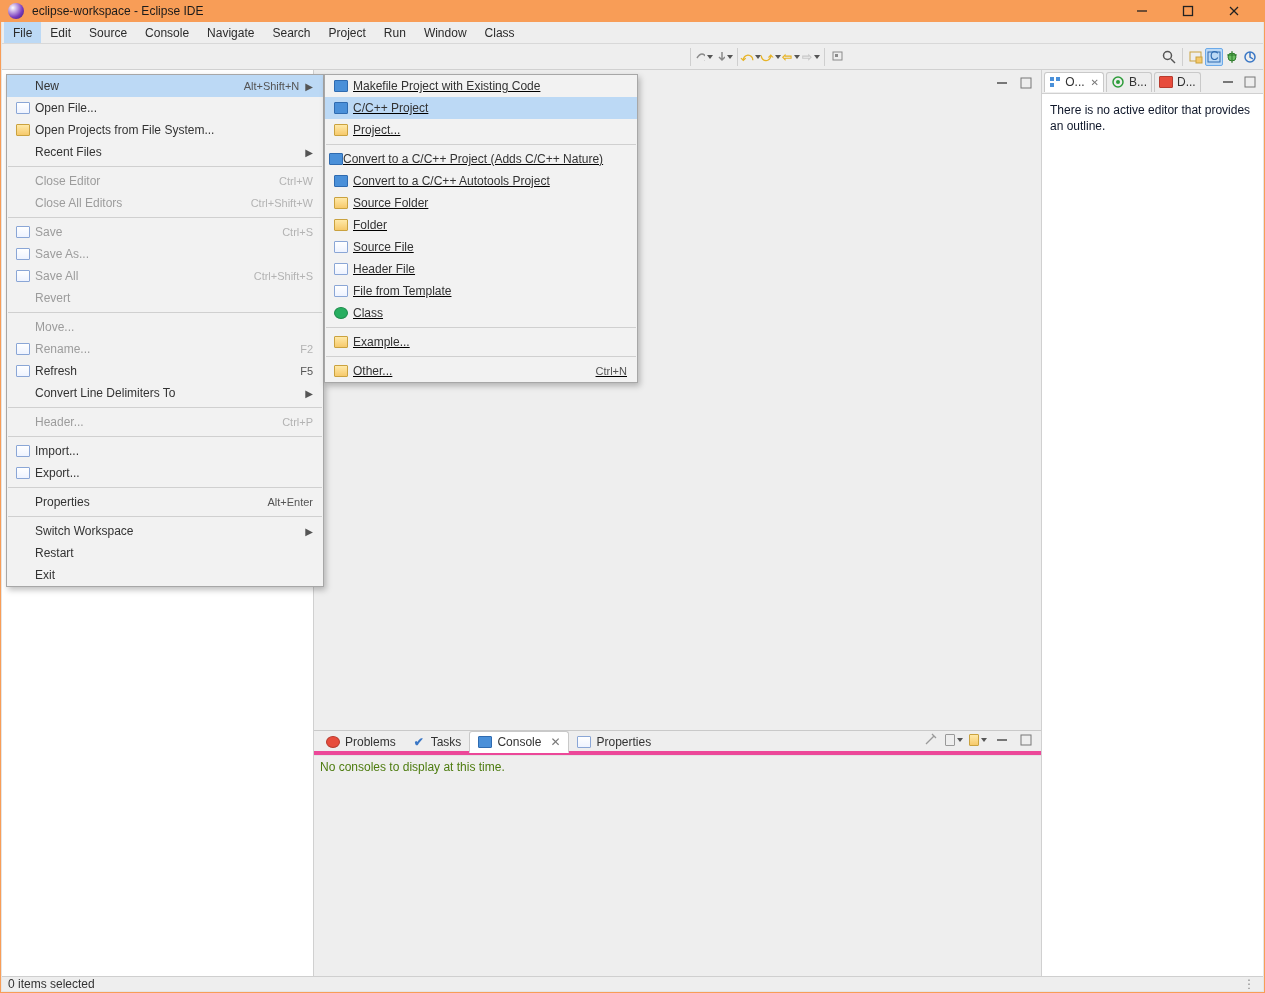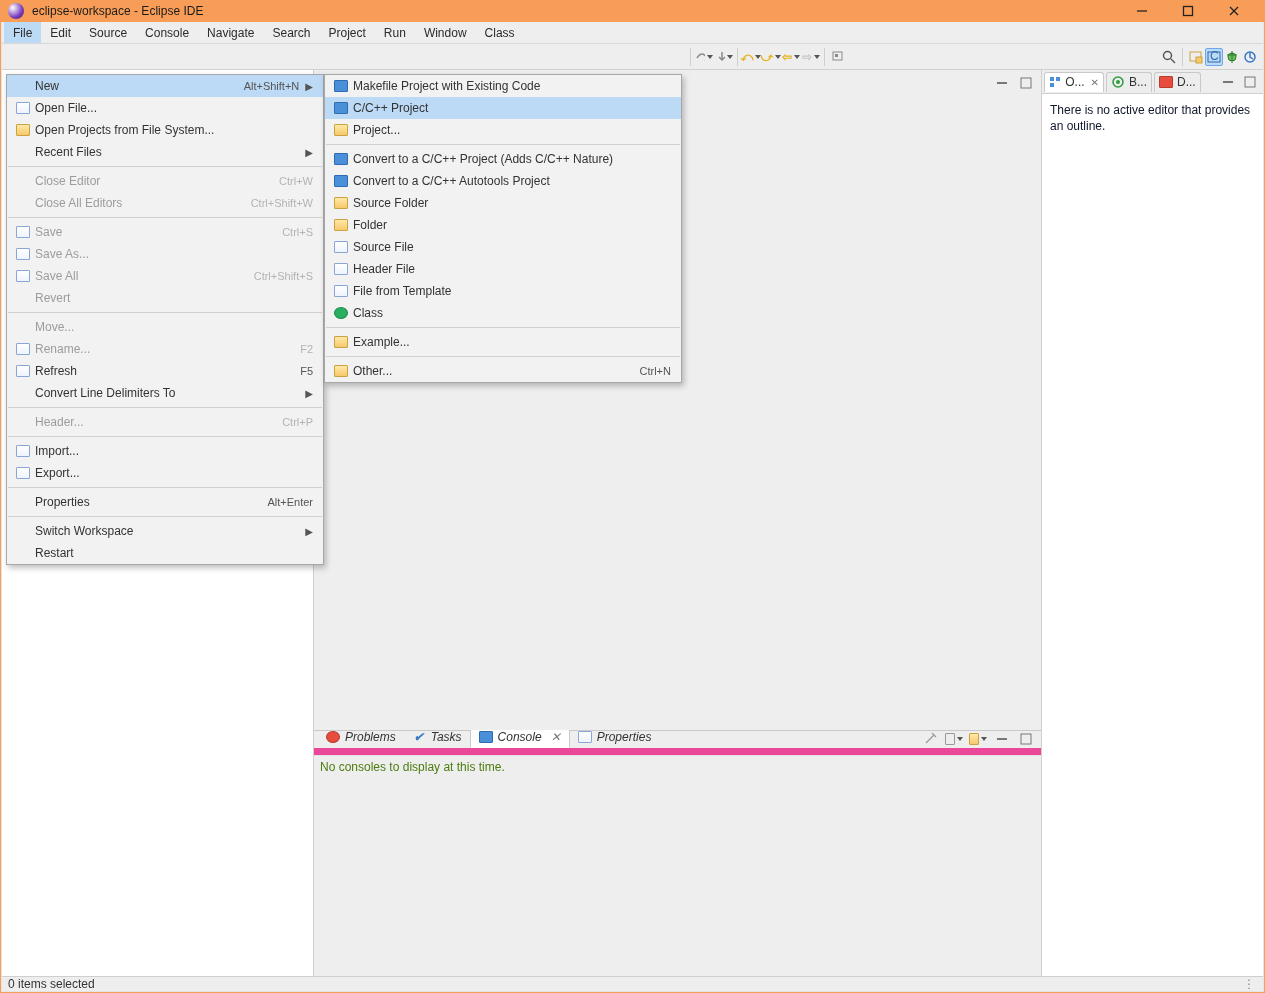--- a/index.html
+++ b/index.html
@@ -39,21 +39,21 @@
 .rtab-row { height: 24px; display: flex; align-items: center; border-bottom: 1px solid #d0d0d0; background: #eee; padding-left: 2px; gap: 2px; }
 .rtab { display: flex; align-items: center; gap: 4px; padding: 0 4px; height: 20px; background: #fff; border: 1px solid #c9c9c9; border-bottom: none; border-radius: 3px 3px 0 0; font-size: 11px; color: #333; max-width: 60px; overflow: hidden; white-space: nowrap; }
 .rtab .tico { width: 14px; height: 14px; }
 .rtab.inactive { background: #ededed; }
 .rtab .x { color: #777; font-size: 10px; margin-left: 2px; }
 .right-tools { margin-left: auto; display: flex; gap: 4px; padding-right: 4px; }
 .right-body { padding: 8px; color: #0f172a; font-size: 12px; line-height: 1.35; }
 
 
 .bottom-panel { height: 246px; border-top: 1px solid #c9c9c9; background: #eeeeee; display: flex; flex-direction: column; }
-.btab-row { height: 24px; display: flex; align-items: flex-end; padding-left: 4px; border-bottom: 7px solid #ec4899; font-style: italic; }
+.btab-row { height: 24px; display: flex; align-items: flex-start; padding-left: 4px; border-bottom: 4px solid #ec4899; }
 .btab { display: flex; align-items: center; gap: 5px; padding: 0 8px; height: 22px; color: #333; }
 .btab.active { background: #fff; border: 1px solid #c9c9c9; border-bottom-color: #fff; border-radius: 3px 3px 0 0; }
 .btab .tico { width: 14px; height: 14px; }
 .btab .x { color: #777; margin-left: 4px; }
 .btools { margin-left: auto; display: flex; gap: 6px; padding-right: 6px; align-items: center; }
 .console-body { flex: 1; background: #eeeeee; padding: 4px 6px; color: #4d7c0f; border-top: 1px solid #e3e3e3; }
 
 
 .statusbar { height: 15px; border-top: 1px solid #cfcfcf; background: #eeeeee; display: flex; align-items: center; padding: 0 6px; color: #333; }
 .statusbar .dots { margin-left: auto; color: #8a8a8a; letter-spacing: 2px; }
@@ -64,21 +64,21 @@
 .dropdown .row.disabled { color: #9c9c9c; }
 .dropdown .row.highlight { background: #bcd9f5; }
 .dropdown .iconcell { width: 24px; display: flex; justify-content: center; }
 .dropdown .label { flex: 1; padding-right: 30px; }
 .dropdown .accel { color: #555; font-size: 11px; }
 .dropdown .row.disabled .accel { color: #b3b3b3; }
 .dropdown .subarr { font-size: 10px; color: #555; margin-left: 6px; }
 .dropdown hr { border: none; border-top: 1px solid #d0d0d0; margin: 3px 1px; }
 
 #fileMenu { top: 52px; left: 4px; width: 318px; }
-#newMenu  { top: 52px; left: 322px; width: 358px; }
+#newMenu  { top: 52px; left: 322px; width: 314px; text-decoration: underline; }
 
 
 .ic { width: 14px; height: 12px; display: inline-block; border: 1px solid #999; background: #fff; border-radius: 1px; }
 .ic.folder { background: linear-gradient(#ffe9a8,#f6c96b); border-color: #caa23f; }
 .ic.doc { background: linear-gradient(#fff,#eef3ff); border-color: #8aa6d6; }
 .ic.red { background: #e74c3c; border-color: #b83b2e; }
 .ic.green { background: #27ae60; border-color: #1e8c4c; border-radius: 50%; }
 .ic.blue { background: #4a90d9; border-color: #2f6bb0; }
 
 .arrow-back, .arrow-fwd { font-family: Arial; font-weight: bold; }
@@ -435,20 +435,24 @@
       <hr>
       <div class="row">
         <span class="iconcell"></span>
         <span class="label">Switch Workspace</span>
         <span class="subarr">▶</span>
       </div>
       <div class="row">
         <span class="iconcell"></span>
         <span class="label">Restart</span>
       </div>
+      <div class="row">
+        <span class="iconcell"></span>
+        <span class="label">Exit</span>
+      </div>
     </div>
 
   <div id="newMenu" class="dropdown">
       <div class="row">
         <span class="iconcell">
           <span class="ic blue"></span>
         </span>
         <span class="label">Makefile Project with Existing Code</span>
       </div>
       <div class="row highlight">

